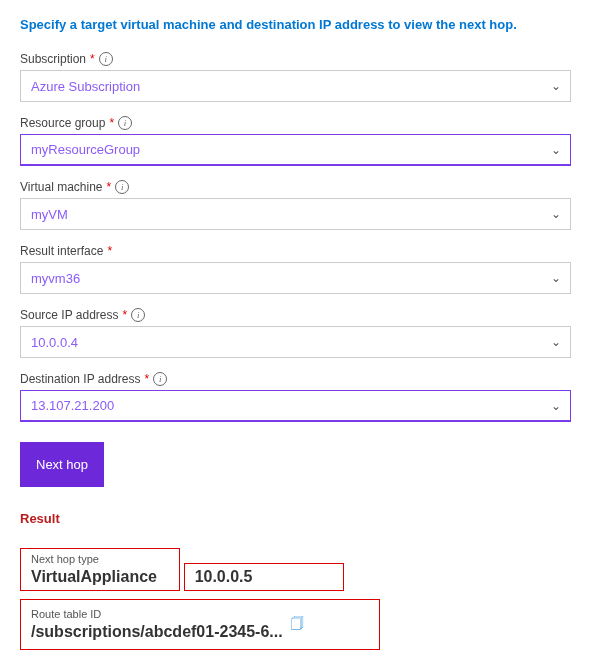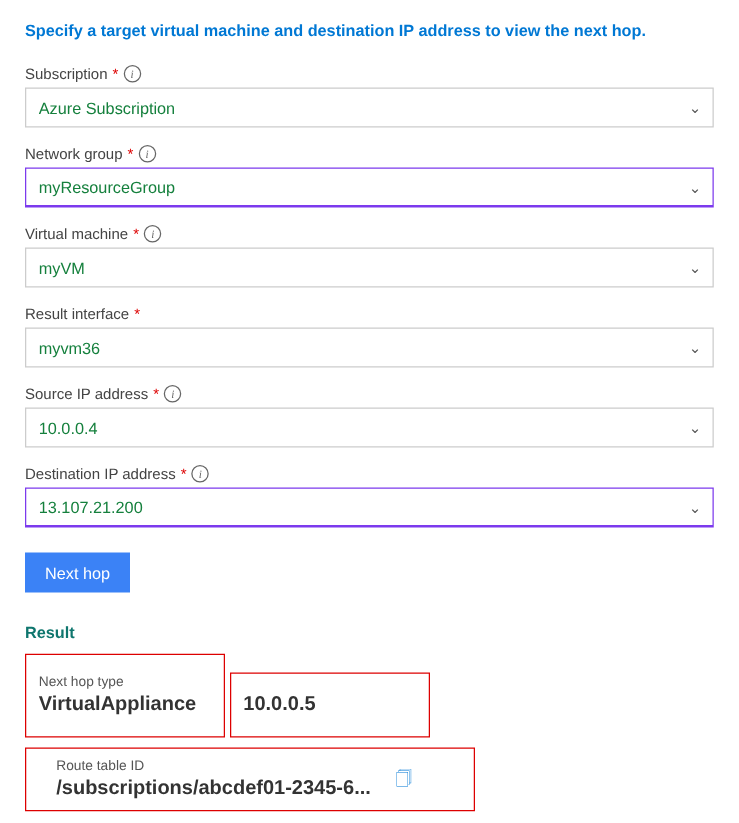--- a/index.html
+++ b/index.html
@@ -50,73 +50,73 @@
     .select-wrapper {
       position: relative;
       width: 100%;
     }
     .select-field {
       width: 100%;
       height: 32px;
       border: 1px solid #ccc;
       padding: 5px 32px 5px 10px;
       font-size: 13px;
-      color: #15803d;
+      color: #8b5cf6;
       background: #fff;
       appearance: none;
       cursor: pointer;
       outline: none;
     }
     .select-field.active-border {
       border-color: #7c3aed;
       border-bottom: 2px solid #7c3aed;
     }
     .chevron-icon {
       position: absolute;
       right: 10px;
       top: 50%;
       transform: translateY(-50%);
       pointer-events: none;
       color: #555;
       font-size: 12px;
     }
     .next-hop-btn {
-      background: #3b82f6;
+      background: #6d28d9;
       color: #fff;
       border: none;
       padding: 6px 16px;
       font-size: 13px;
       cursor: pointer;
       margin-top: 6px;
       margin-bottom: 20px;
-      height: 32px;
+      height: 45px;
     }
     .result-section {
       margin-top: 4px;
     }
     .result-label {
       font-size: 13px;
       font-weight: 600;
-      margin-bottom: 10px;
-      color: #0f766e;
+      margin-bottom: 22px;
+      color: #b91c1c;
     }
     .result-card {
       border: 1.5px solid #d00;
-      padding: 16px 10px;
+      padding: 4px 10px;
       margin-bottom: 8px;
       display: inline-block;
       min-width: 160px;
     }
     .result-card-full {
       border: 1.5px solid #d00;
-      padding: 8px 24px;
+      padding: 8px 10px;
       margin-bottom: 8px;
       display: flex;
       align-items: center;
-      gap: 20px;
+      gap: 8px;
       max-width: 360px;
     }
     .result-field-label {
       font-size: 11px;
       color: #555;
       margin-bottom: 3px;
     }
     .result-field-value {
       font-size: 16px;
       font-weight: 700;
@@ -148,21 +148,21 @@
     <select class="select-field">
       <option>Azure Subscription</option>
     </select>
     <span class="chevron-icon">⌄</span>
   </div>
 </div>
 
 
 <div class="field-group">
   <div class="field-label">
-    <span>Network group</span>
+    <span>Resource group</span>
     <span class="required-star">*</span>
     <span class="info-icon">i</span>
   </div>
   <div class="select-wrapper">
     <select class="select-field active-border">
       <option>myResourceGroup</option>
     </select>
     <span class="chevron-icon">⌄</span>
   </div>
 </div>

